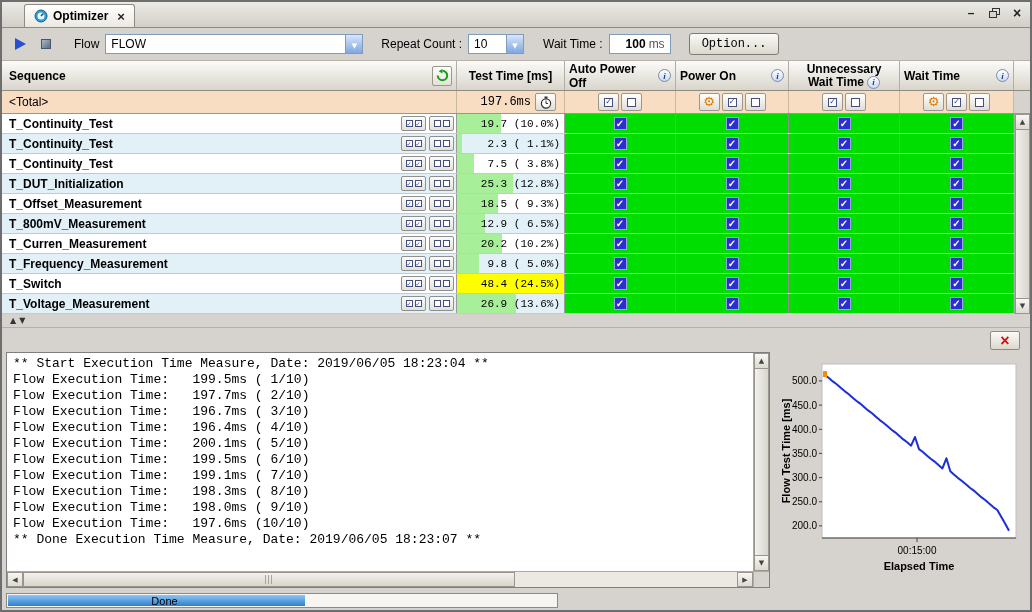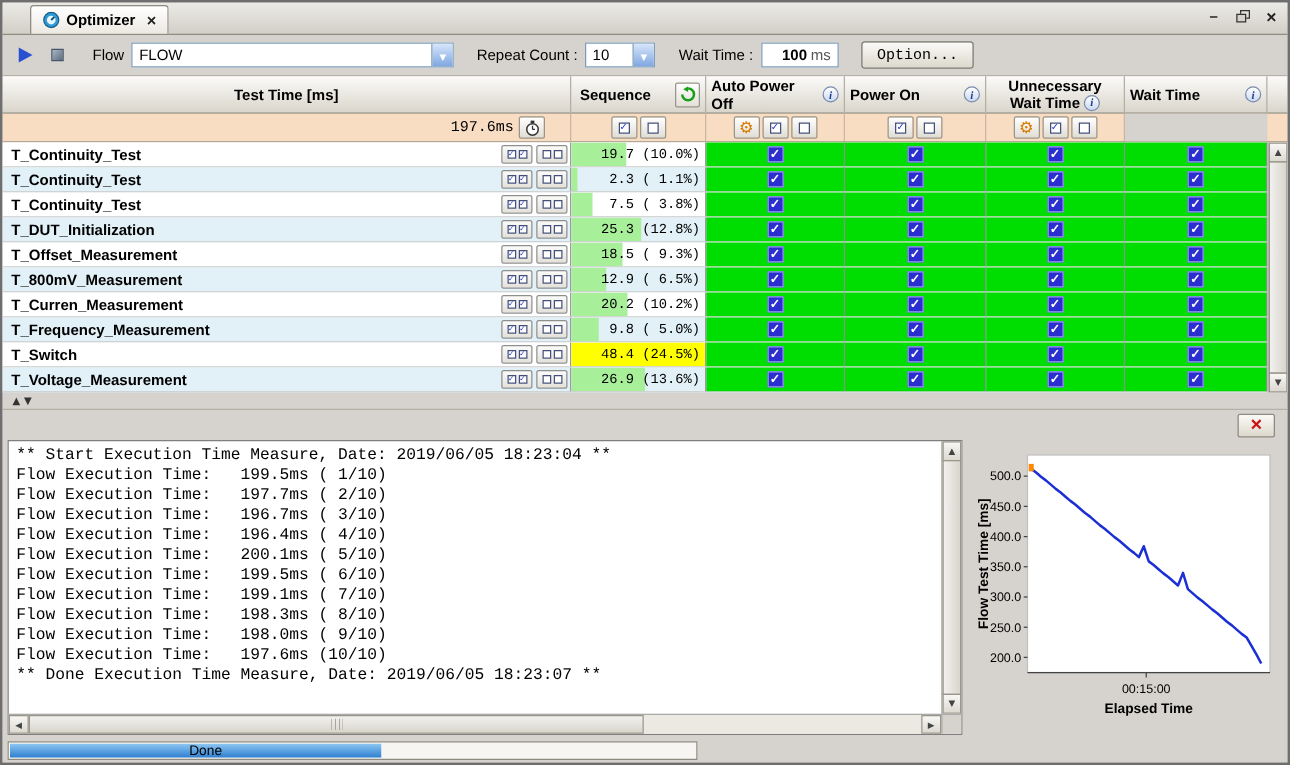--- a/index.html
+++ b/index.html
@@ -46,21 +46,21 @@
   .th-unn { justify-content:center; text-align:center; line-height:13px; }
   .unn-l2 { display:flex; align-items:center; gap:3px; justify-content:center; }
   .th-last { border-right:none; }
   .refresh-btn { width:20px; height:20px; border:1px solid #9a968b; border-radius:2px; background:linear-gradient(#ffffff,#e3e0d8); display:flex; align-items:center; justify-content:center; padding:0; }
   .info-icon { width:13px; height:13px; flex:0 0 13px; border-radius:50%; border:1px solid #7a8cae; background:linear-gradient(#ffffff,#ccd9ef); color:#1d3f8f; display:flex; align-items:center; justify-content:center; }
   .info-icon::after { content:"i"; font:italic bold 9px "Liberation Serif",serif; }
 
   .total-row { flex:0 0 23px; display:grid; grid-template-columns:455px 108px 111px 113px 111px 114px 16px; background:#f9ddc3; border-bottom:1px solid #9a968b; }
   .tc { border-right:1px solid #c9b79f; display:flex; align-items:center; }
   .tc-seq { padding-left:7px; }
-  .tc-time { justify-content:flex-end; gap:4px; padding-right:20px; font-family:"Liberation Mono",monospace; font-size:12px; }
+  .tc-time { justify-content:flex-end; gap:4px; padding-right:8px; font-family:"Liberation Mono",monospace; font-size:12px; }
   .tc-ctrl { justify-content:center; gap:2px; }
   .tc-last { border-right:none; background:#d6d3ce; }
   .tbtn { width:21px; height:18px; border:1px solid #9a968b; border-radius:2px; background:linear-gradient(#ffffff,#e0ddd4); display:flex; align-items:center; justify-content:center; gap:1px; padding:0; }
   .gear { line-height:1; }
   .gear::after { content:"⚙"; color:#d97b00; font-size:13px; font-family:"DejaVu Sans",sans-serif; }
   .mcb { width:9px; height:9px; border:1px solid #44507a; background:#fff; display:flex; align-items:center; justify-content:center; color:#2233cc; line-height:1; }
   .mcb.on::after { content:"✓"; font-size:8px; }
   .mcb.sm { width:7px; height:7px; }
   .mcb.sm.on::after { font-size:6px; }
 
@@ -159,32 +159,32 @@
     </div>
     <span class="ml14">Wait Time :</span>
     <div class="wait-input">
       <span class="wait-value">100</span>
       <span class="wait-unit">ms</span>
     </div>
     <button class="option-btn">Option...</button>
   </div>
 
   <div class="thead">
-    <div class="th th-center">
-      <span>Test Time [ms]</span>
-    </div>
     <div class="th th-seq">
       <span>Sequence</span>
       <button class="refresh-btn">
         <svg width="13" height="13">
           <path d="M6.5 1.8 A4.7 4.7 0 1 1 1.8 6.5" fill="none" stroke="#17a017" stroke-width="2"></path>
           <polygon points="6.5,0 6.5,4.6 2.6,2.3" fill="#17a017"></polygon>
         </svg>
       </button>
     </div>
+    <div class="th th-center">
+      <span>Test Time [ms]</span>
+    </div>
     <div class="th th-split">
       <span>Auto Power Off</span>
       <span class="info-icon"></span>
     </div>
     <div class="th th-split">
       <span>Power On</span>
       <span class="info-icon"></span>
     </div>
     <div class="th th-unn">
       <div>
@@ -196,20 +196,23 @@
       </div>
     </div>
     <div class="th th-split">
       <span>Wait Time</span>
       <span class="info-icon"></span>
     </div>
     <div class="th th-last"></div>
   </div>
 
   <div class="total-row">
+    <div class="tc tc-seq">
+      <span>&lt;Total&gt;</span>
+    </div>
     <div class="tc tc-time">
       <span>197.6ms</span>
       <button class="tbtn">
         <svg width="12" height="13">
           <rect x="4.5" y="0.5" width="3" height="2" fill="#333"></rect>
           <circle cx="6" cy="7.5" r="4.6" fill="#fdfdfd" stroke="#333" stroke-width="1.2"></circle>
           <line x1="6" y1="7.5" x2="6" y2="4.6" stroke="#333"></line>
           <line x1="6" y1="7.5" x2="8" y2="7.5" stroke="#333"></line>
         </svg>
       </button>

